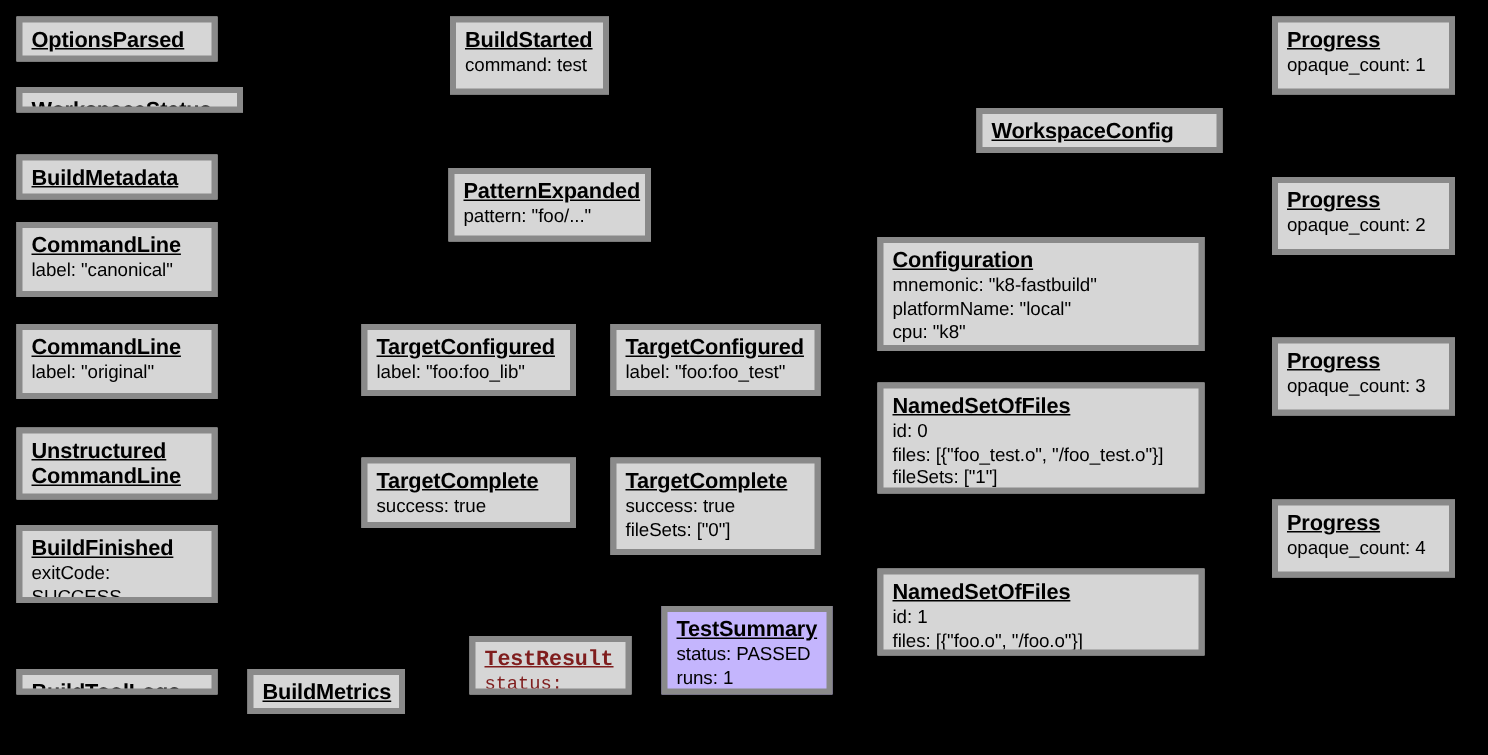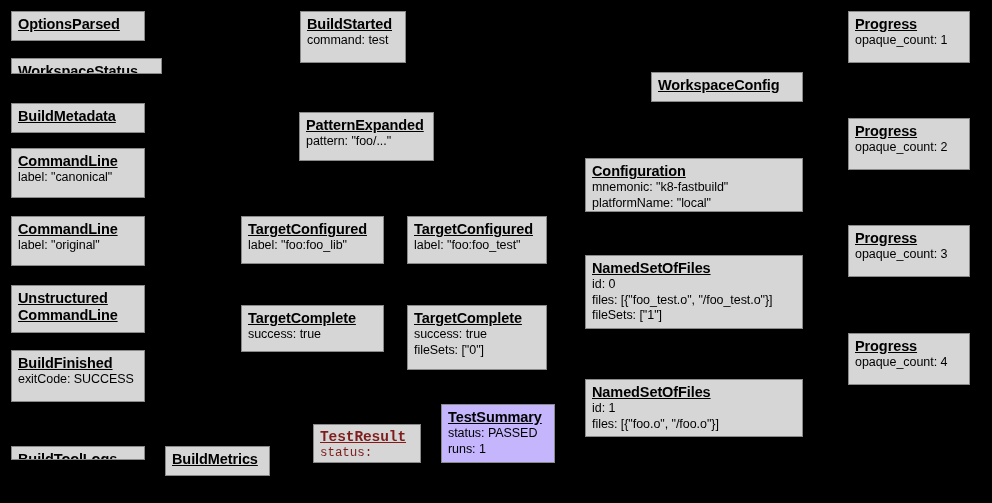--- a/index.html
+++ b/index.html
@@ -13,21 +13,21 @@
     width: 992px;
     height: 503px;
     background: #000000;
     overflow: hidden;
     font-family: "Liberation Sans", sans-serif;
   }
   .node {
     position: absolute;
     box-sizing: border-box;
     background: #d6d6d6;
-    border: 1px solid #0c4a6e;
+    border: 4px solid #0c4a6e;
     padding: 4px 6px 5px 6px;
     color: #000000;
     overflow: hidden;
   }
   .node-title {
     font-size: 14.5px;
     font-weight: bold;
     text-decoration: underline;
     line-height: 17px;
     white-space: pre-line;
@@ -53,39 +53,39 @@
       <div class="node-title">BuildStarted</div>
       <div class="node-fields">command: test</div>
     </div>
     <div class="node" style="left: 848px; top: 11px; width: 122px; height: 52px; background: rgb(214, 214, 214); border-color: rgb(138, 138, 138); color: rgb(0, 0, 0);">
       <div class="node-title">Progress</div>
       <div class="node-fields">opaque_count: 1</div>
     </div>
     <div class="node" style="left: 11px; top: 58px; width: 151px; height: 16px; background: rgb(214, 214, 214); border-color: rgb(138, 138, 138); color: rgb(0, 0, 0);">
       <div class="node-title">WorkspaceStatus</div>
     </div>
-    <div class="node" style="left: 651px; top: 72px; width: 152px; height: 30px; background: rgb(214, 214, 214); border-color: rgb(138, 138, 138); color: rgb(0, 0, 0);">
+    <div class="node" style="left: 651px; top: 72px; width: 164px; height: 30px; background: rgb(214, 214, 214); border-color: rgb(138, 138, 138); color: rgb(0, 0, 0);">
       <div class="node-title">WorkspaceConfig</div>
     </div>
     <div class="node" style="left: 11px; top: 103px; width: 134px; height: 30px; background: rgb(214, 214, 214); border-color: rgb(138, 138, 138); color: rgb(0, 0, 0);">
       <div class="node-title">BuildMetadata</div>
     </div>
     <div class="node" style="left: 299px; top: 112px; width: 135px; height: 49px; background: rgb(214, 214, 214); border-color: rgb(138, 138, 138); color: rgb(0, 0, 0);">
       <div class="node-title">PatternExpanded</div>
       <div class="node-fields">pattern: "foo/..."</div>
     </div>
     <div class="node" style="left: 848px; top: 118px; width: 122px; height: 52px; background: rgb(214, 214, 214); border-color: rgb(138, 138, 138); color: rgb(0, 0, 0);">
       <div class="node-title">Progress</div>
       <div class="node-fields">opaque_count: 2</div>
     </div>
     <div class="node" style="left: 11px; top: 148px; width: 134px; height: 50px; background: rgb(214, 214, 214); border-color: rgb(138, 138, 138); color: rgb(0, 0, 0);">
       <div class="node-title">CommandLine</div>
       <div class="node-fields">label: "canonical"</div>
     </div>
-    <div class="node" style="left: 585px; top: 158px; width: 218px; height: 54px; background: rgb(214, 214, 214); border-color: rgb(138, 138, 138); color: rgb(0, 0, 0);">
+    <div class="node" style="left: 585px; top: 158px; width: 218px; height: 76px; background: rgb(214, 214, 214); border-color: rgb(138, 138, 138); color: rgb(0, 0, 0);">
       <div class="node-title">Configuration</div>
       <div class="node-fields">mnemonic: "k8-fastbuild"
 platformName: "local"
 cpu: "k8"</div>
     </div>
     <div class="node" style="left: 11px; top: 216px; width: 134px; height: 50px; background: rgb(214, 214, 214); border-color: rgb(138, 138, 138); color: rgb(0, 0, 0);">
       <div class="node-title">CommandLine</div>
       <div class="node-fields">label: "original"</div>
     </div>
     <div class="node" style="left: 241px; top: 216px; width: 143px; height: 48px; background: rgb(214, 214, 214); border-color: rgb(138, 138, 138); color: rgb(0, 0, 0);">

